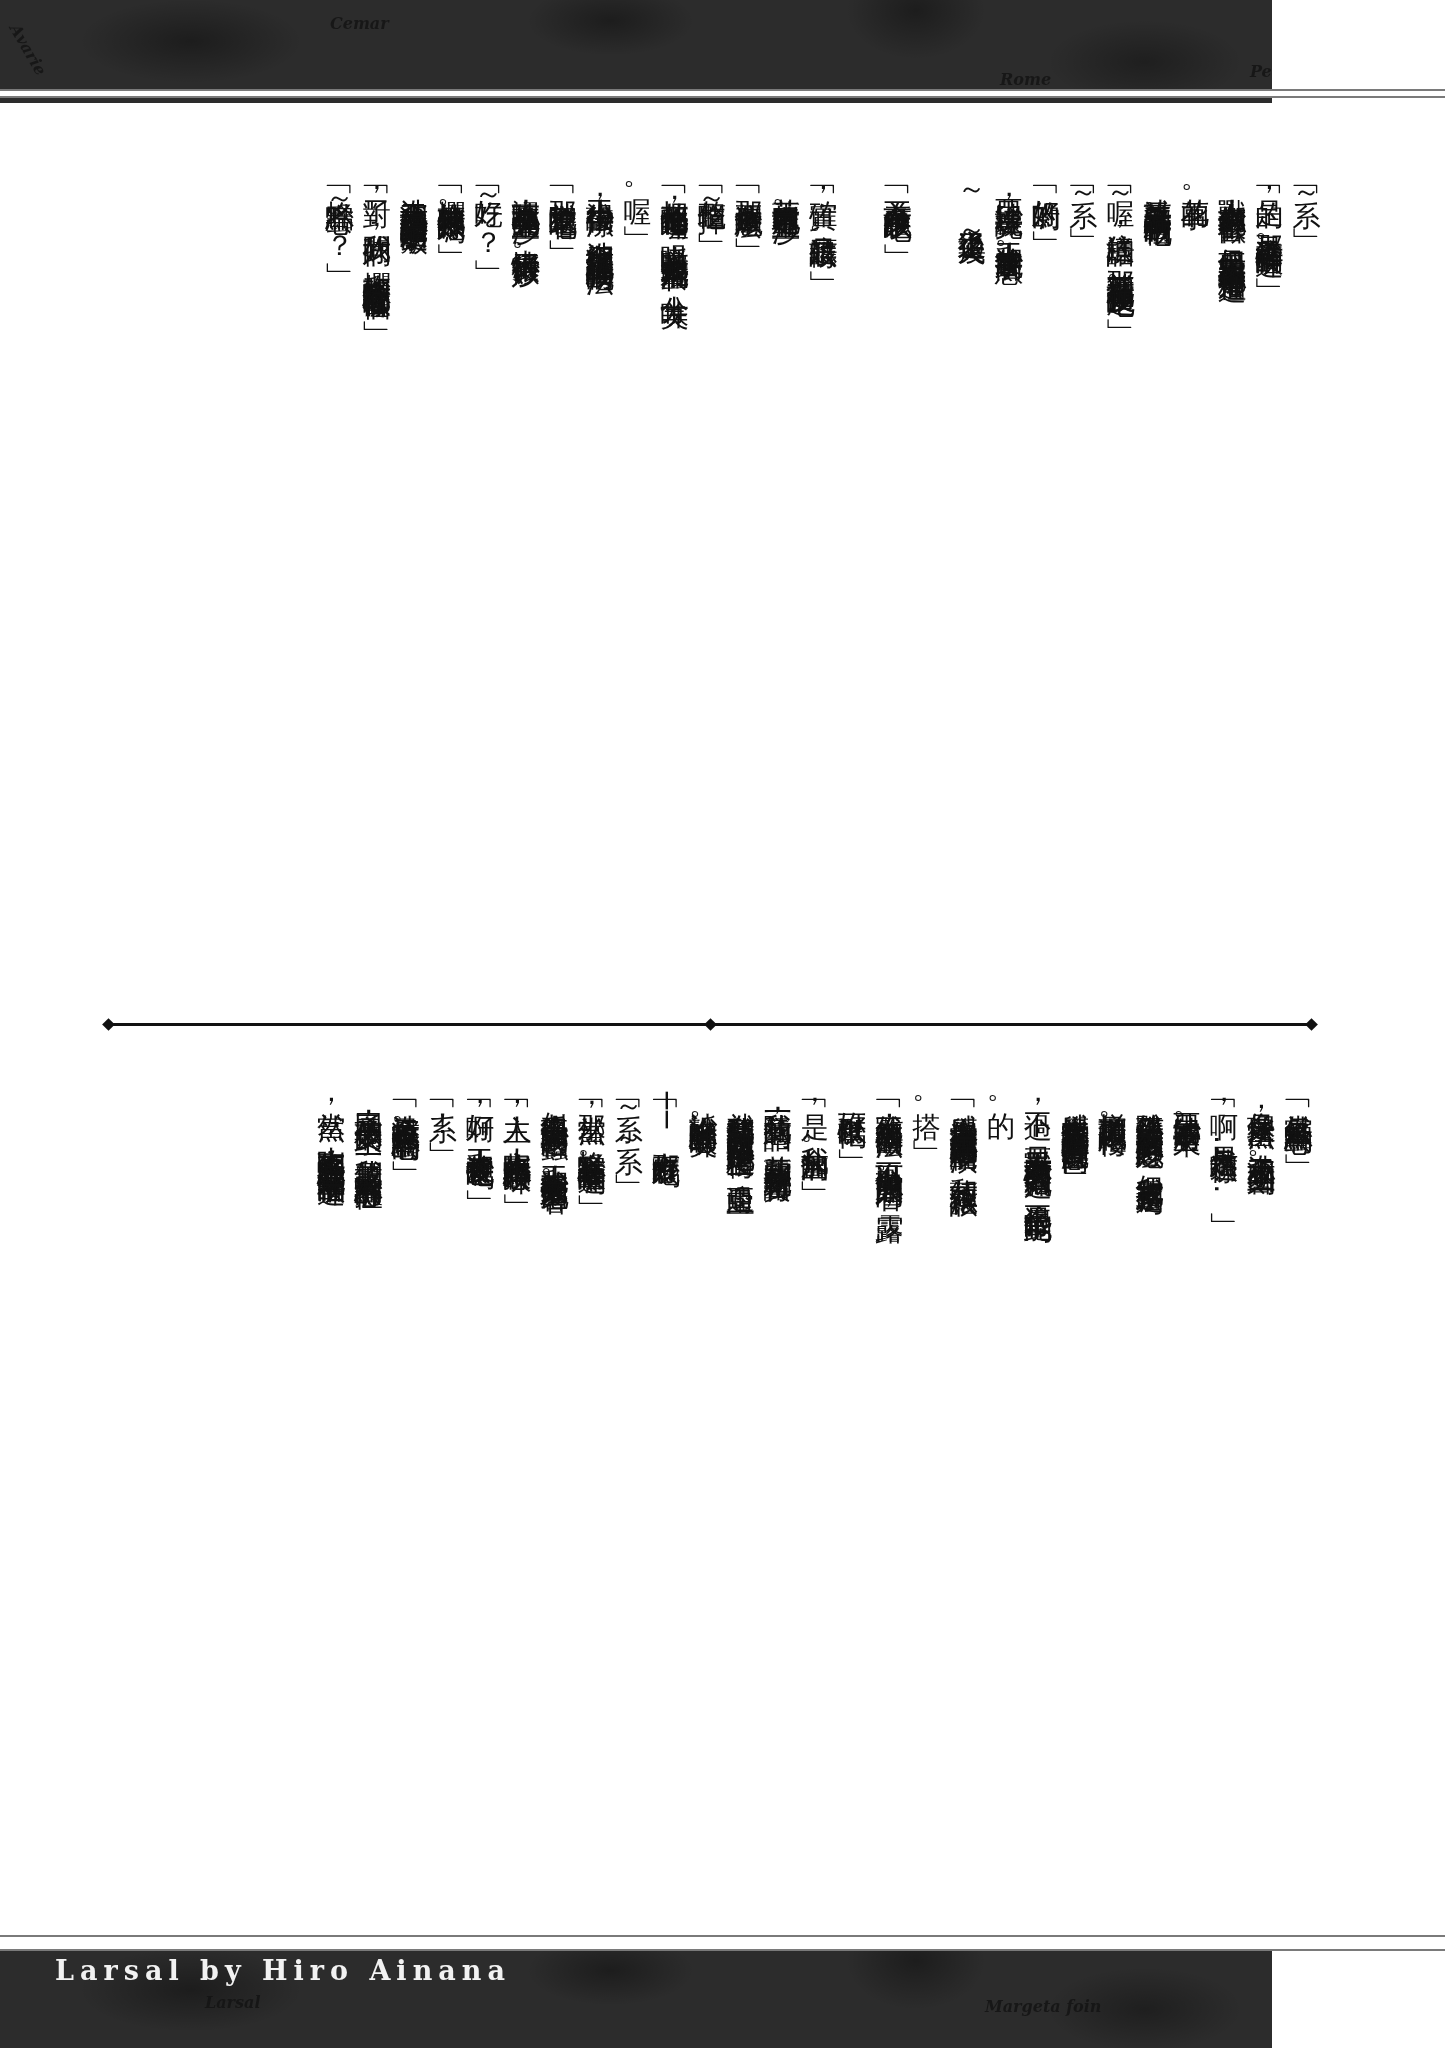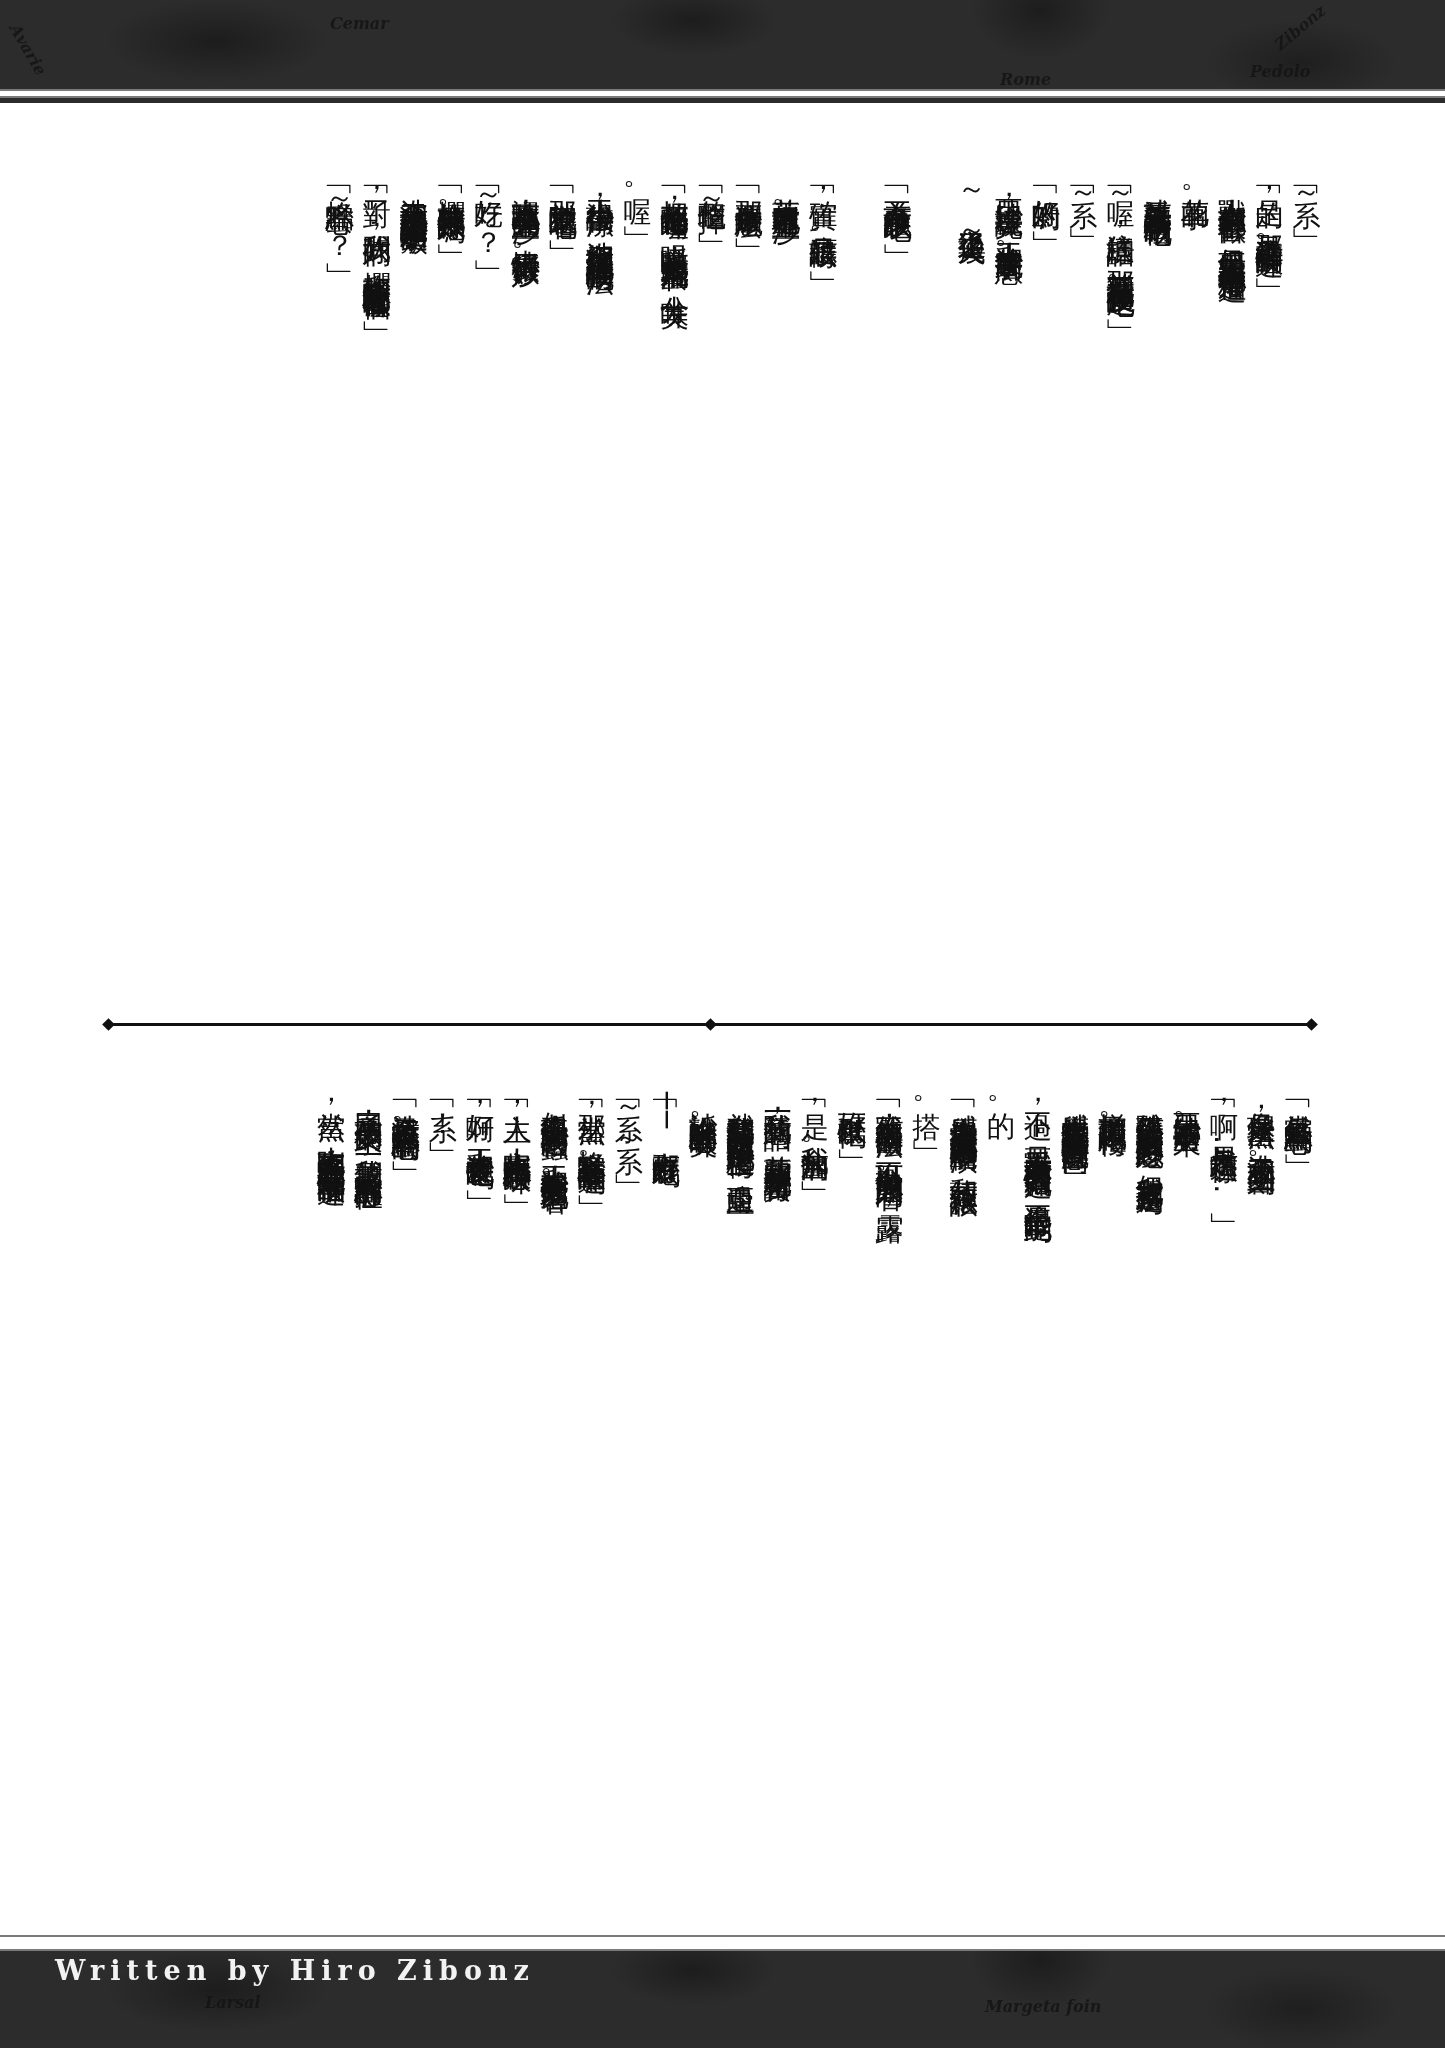--- a/index.html
+++ b/index.html
@@ -3,21 +3,21 @@
 <meta charset="utf-8">
 <style>
   html, body { margin: 0; padding: 0; }
   body {
     width: 1445px; height: 2048px; position: relative; overflow: hidden;
     background: #ffffff;
     font-family: "DejaVu Serif", "Liberation Serif", serif;
     color: #111;
   }
   .band {
-    position: absolute; left: 0; width: 1445px;
+    position: absolute; left: 0; width: 1272px;
     background: #2c2c2c;
     overflow: hidden;
   }
   .band .texture {
     position: absolute; inset: 0;
     background:
       radial-gradient(ellipse 160px 60px at 15% 40%, rgba(0,0,0,0.35), transparent 70%),
       radial-gradient(ellipse 120px 50px at 48% 20%, rgba(0,0,0,0.35), transparent 70%),
       radial-gradient(ellipse 100px 70px at 72% 10%, rgba(0,0,0,0.35), transparent 70%),
       radial-gradient(ellipse 140px 60px at 90% 60%, rgba(0,0,0,0.3), transparent 70%);
@@ -139,13 +139,13 @@
 </div>
 
 <div class="rule-grey" style="top:1935px;"></div>
 <div class="rule-white" style="top:1944px;"></div>
 <div class="rule-grey" style="top:1949px;"></div>
 <div class="band bottom" style="top:1951px;height:97px;">
   <div class="texture"></div>
   <span class="map-label" style="left:985px;top:46px;">Margeta foin</span>
   <span class="map-label" style="left:205px;top:42px;">Larsal</span>
 </div>
-<div class="credit">Written by Hiro Zibonz</div>
+<div class="credit">Larsal by Hiro Ainana</div>
 
 </body></html>

